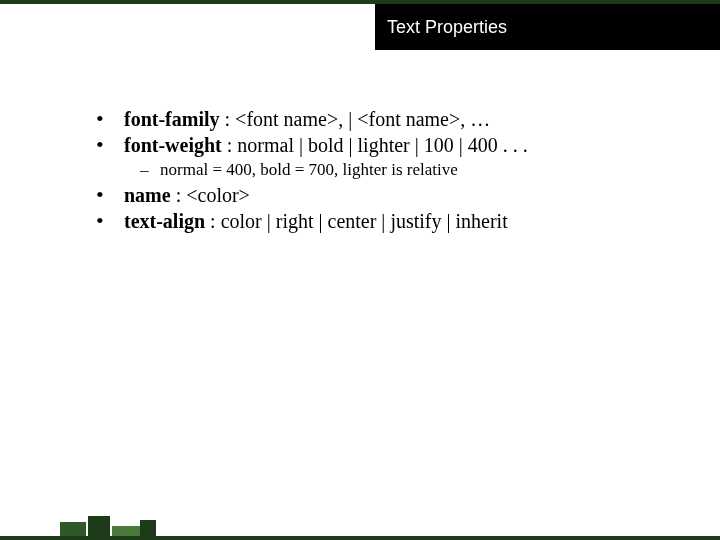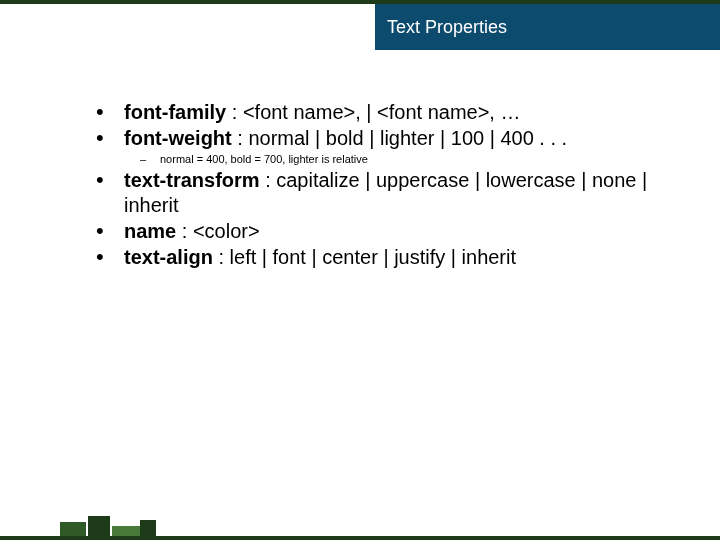--- a/index.html
+++ b/index.html
@@ -17,55 +17,56 @@
     width: 100%;
     height: 4px;
     background: #1d3b18;
   }
   .title-box {
     position: absolute;
     top: 4px;
     left: 375px;
     width: 345px;
     height: 46px;
-    background: #0c4a6e;
+    background: #000000;
     color: #ffffff;
     font-size: 18px;
     display: flex;
     align-items: center;
     padding-left: 12px;
   }
   .content {
     position: absolute;
-    top: 100px;
+    top: 107px;
     left: 96px;
     width: 590px;
     color: #000000;
     font-size: 20px;
     line-height: 1.22;
+    font-family: Liberation Serif, serif;
   }
   ul.main { list-style: none; }
   ul.main > li {
     position: relative;
     padding-left: 28px;
     margin-bottom: 2px;
   }
   ul.main > li::before {
     content: "•";
     position: absolute;
     left: 0;
     top: 0;
     font-size: 22px;
     line-height: 1.1;
   }
   ul.sub { list-style: none; margin-top: 2px; margin-bottom: 2px;}
   ul.sub > li {
     position: relative;
     padding-left: 36px;
-    font-size: 11px;
+    font-size: 17px;
   }
   ul.sub > li::before {
     content: "–";
     position: absolute;
     left: 16px;
     top: 0;
   }
   .prop { font-weight: bold; }
   .bottom-decor {
     position: absolute;
@@ -104,27 +105,24 @@
     <li>
       <span class="prop">font-family</span><span> : &lt;font name&gt;, | &lt;font name&gt;, …</span>
     </li>
     <li>
       <span class="prop">font-weight</span><span> : normal | bold | lighter | 100 | 400 . . .</span>
       <ul class="sub">
         <li>normal = 400, bold = 700, lighter is relative</li>
       </ul>
     </li>
     <li>
-      <span class="prop">text-transform</span><span> : capitalize | uppercase | lowercase | none | inherit</span>
-    </li>
-    <li>
       <span class="prop">name</span><span> : &lt;color&gt;</span>
     </li>
     <li>
-      <span class="prop">text-align</span><span> : left | font | center | justify | inherit</span>
+      <span class="prop">text-align</span><span> : color | right | center | justify | inherit</span>
     </li>
   </ul>
 </div>
 
 <div class="bottom-decor">
   <div class="sq sq1"></div>
   <div class="sq sq2"></div>
   <div class="sq sq3"></div>
   <div class="sq sq4"></div>
   <div class="bottom-stripe"></div>

